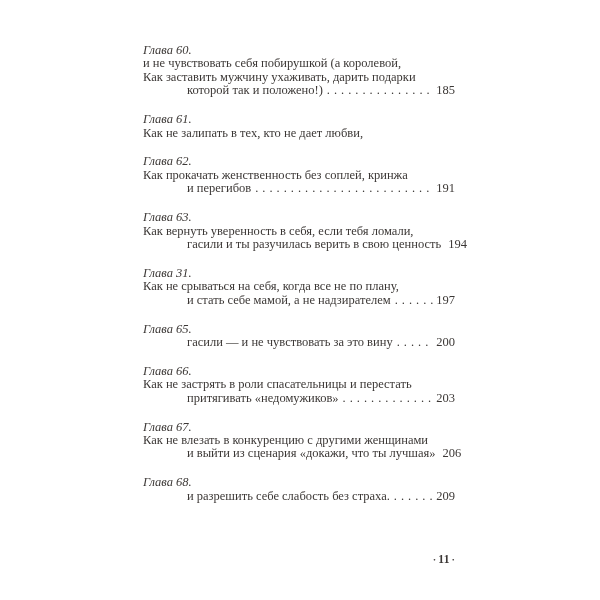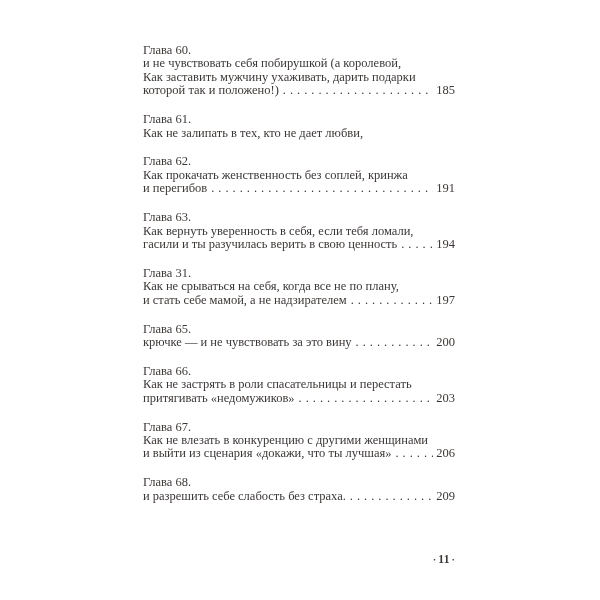--- a/index.html
+++ b/index.html
@@ -20,27 +20,29 @@
     left: 143px;
     top: 44px;
     width: 312px;
     font-size: 12.5px;
     line-height: 13.4px;
   }
   .entry {
     margin-bottom: 15.5px;
   }
   .chapter {
+    font-style: italic;
   }
   .line {
     white-space: nowrap;
   }
   .lastline {
     display: flex;
     align-items: flex-start;
+    margin-left: 44px;
   }
   .lastline .text {
     flex: 0 0 auto;
     white-space: nowrap;
   }
   .dots {
     flex: 1 1 0;
     min-width: 0;
     overflow: hidden;
     white-space: nowrap;
@@ -120,21 +122,21 @@
     <div class="lastline">
       <span class="text">и стать себе мамой, а не надзирателем</span>
       <span class="dots"></span>
       <span class="pagenum">197</span>
     </div>
   </div>
 
   <div class="entry">
     <div class="chapter">Глава 65.</div>
     <div class="lastline">
-      <span class="text">крючке — и не чувствовать за это вину</span>
+      <span class="text">гасили — и не чувствовать за это вину</span>
       <span class="dots"></span>
       <span class="pagenum">200</span>
     </div>
   </div>
 
   <div class="entry">
     <div class="chapter">Глава 66.</div>
     <div class="line">Как не застрять в роли спасательницы и перестать</div>
     <div class="lastline">
       <span class="text">притягивать «недомужиков»</span>

